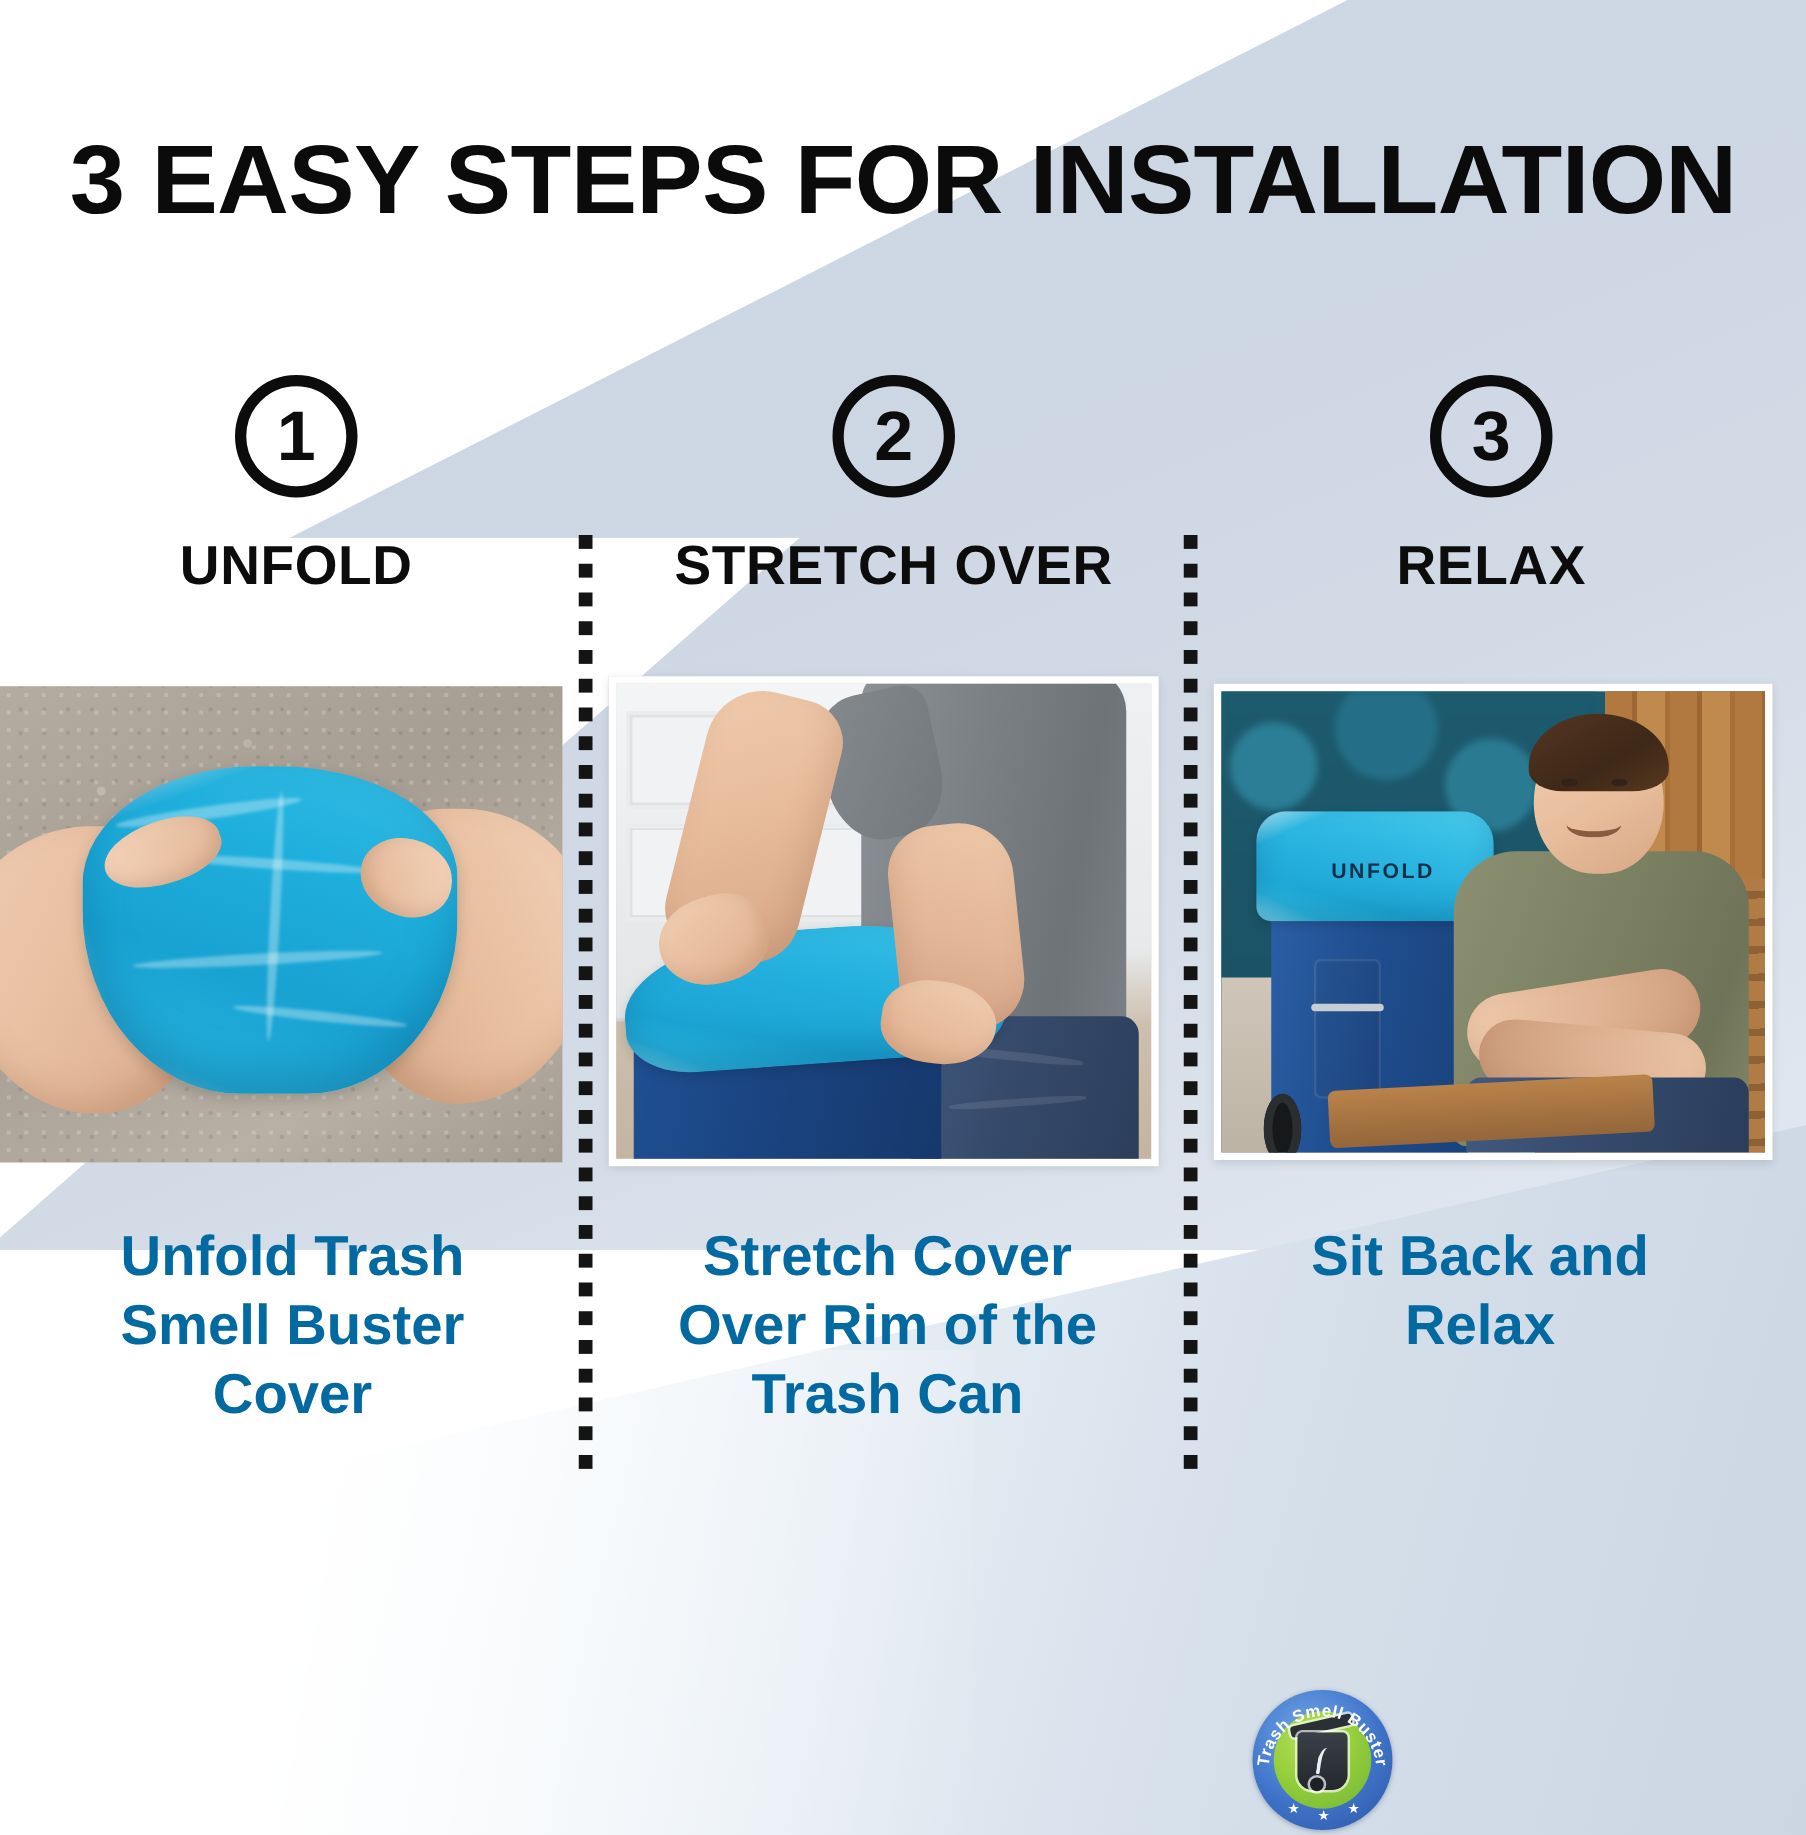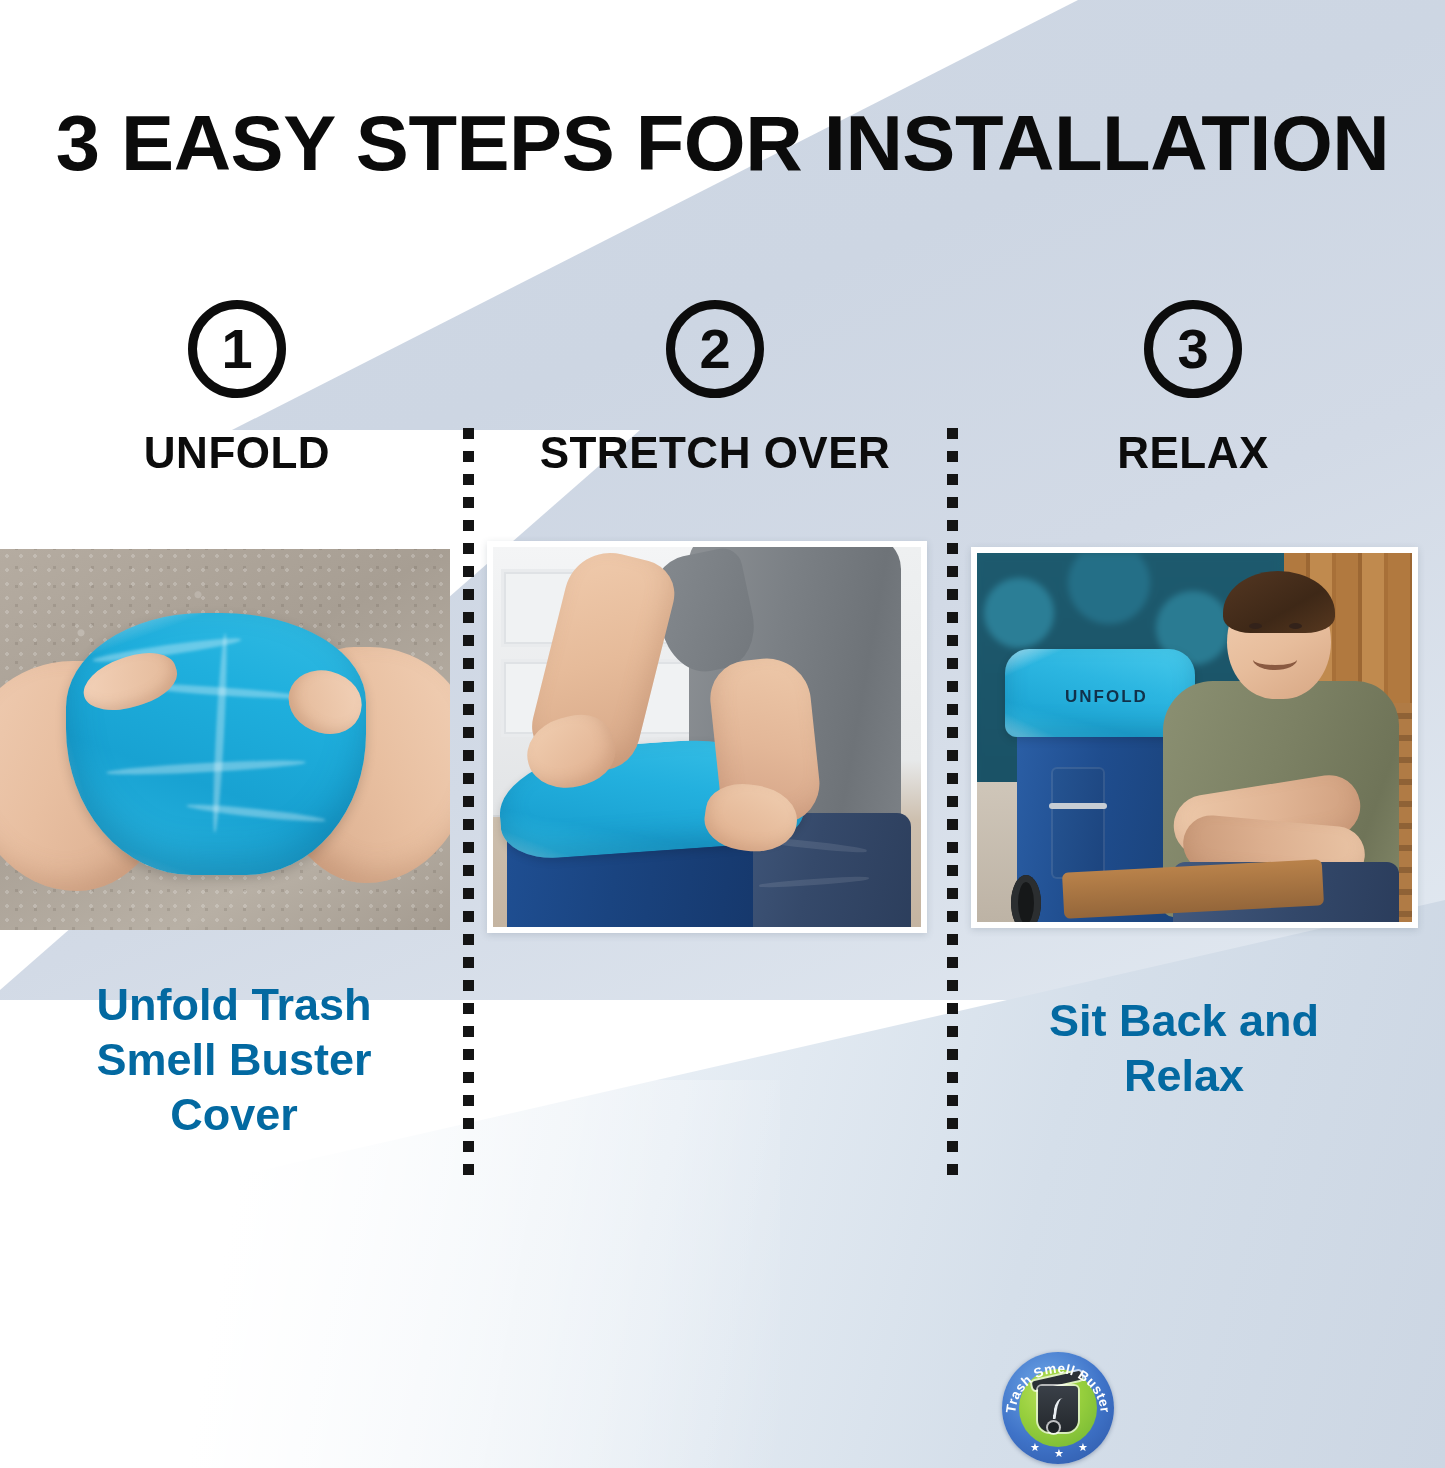--- a/index.html
+++ b/index.html
@@ -404,21 +404,21 @@
     top: 978px;
     width: 452px;
     text-align: center;
     font-weight: bold;
     font-size: 45px;
     line-height: 1.22;
     color: #0369a1;
   }
   #caption-1 { left: 8px; }
   #caption-2 { left: 484px; }
-  #caption-3 { left: 958px; margin-top: 16px; }
+  #caption-3 { left: 958px; }
 
   
   #logo {
     position: absolute;
     left: 996px; top: 1348px;
     width: 449px; height: 120px;
   }
   .logo-badge {
     position: absolute; left: 6px; top: 4px;
     width: 112px; height: 112px;
@@ -598,20 +598,23 @@
       <div class="p3-armcross1"></div>
       <div class="p3-armcross2"></div>
       <div class="p3-jeans"></div>
       <div class="p3-benchseat"></div>
     </div>
   </div>
 
   <div class="caption" id="caption-1" style="white-space: pre-line;">Unfold Trash
 Smell Buster
 Cover</div>
+  <div class="caption" id="caption-2" style="white-space: pre-line;">Stretch Cover
+Over Rim of the
+Trash Can</div>
   <div class="caption" id="caption-3" style="white-space: pre-line;">Sit Back and
 Relax</div>
 
   <div id="logo">
     <div class="logo-badge">
       <div class="logo-badge-inner"></div>
       <div class="logo-lid"></div>
       <div class="logo-bin"></div>
       <div class="logo-swirl"></div>
       <div class="logo-dot"></div>

